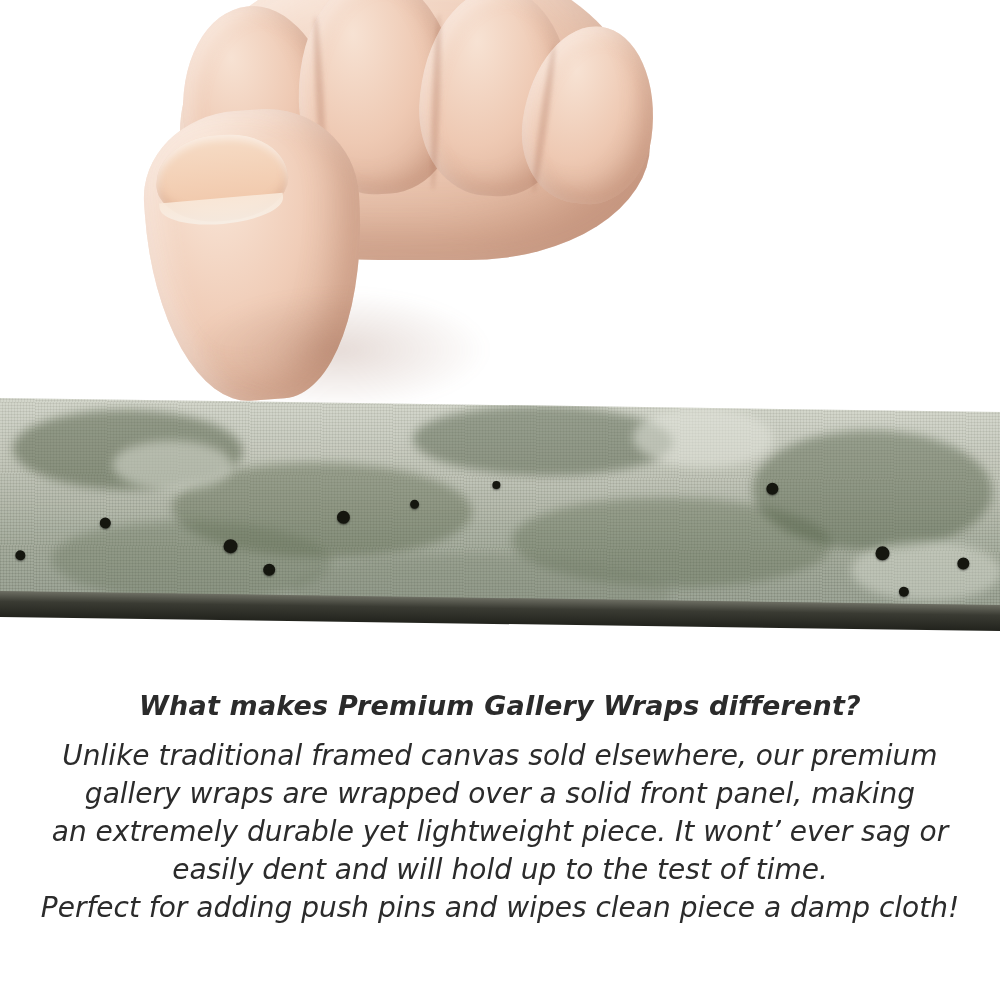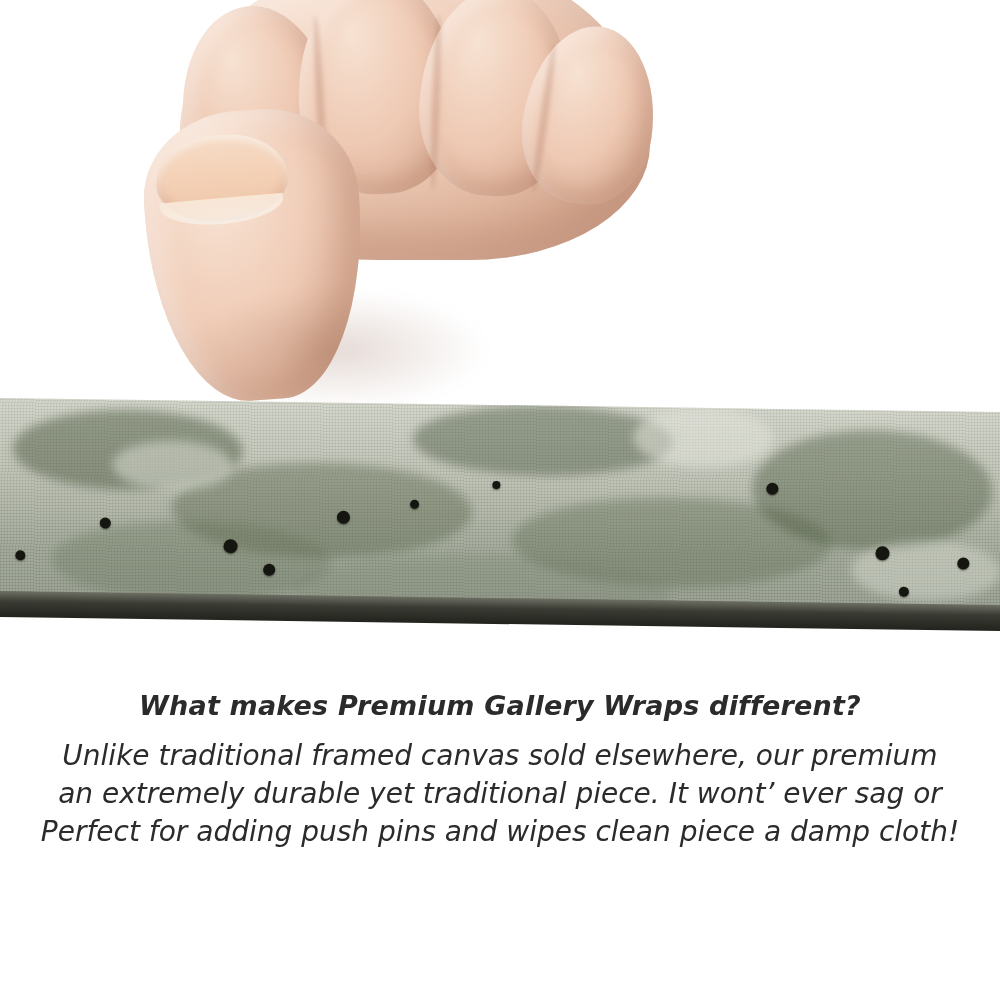--- a/index.html
+++ b/index.html
@@ -224,17 +224,19 @@
       <div class="dark-dot" style="left:908px; top:176px; width:10px; height:10px;"></div>
       <div class="dark-dot" style="left:24px;  top:152px; width:10px; height:10px;"></div>
     </div>
 
     <div class="strip-edge"></div>
   </div>
 
   <div class="caption">
     <div class="caption-title">What makes Premium Gallery Wraps different?</div>
     <div class="caption-line">Unlike traditional framed canvas sold elsewhere, our premium</div>
-    <div class="caption-line">an extremely durable yet traditional piece. It wont’ ever sag or</div>
+    <div class="caption-line">gallery wraps are wrapped over a solid front panel, making</div>
+    <div class="caption-line">an extremely durable yet lightweight piece. It wont’ ever sag or</div>
+    <div class="caption-line">easily dent and will hold up to the test of time.</div>
     <div class="caption-line">Perfect for adding push pins and wipes clean piece a damp cloth!</div>
   </div>
 
 </div>
 
 </body></html>

